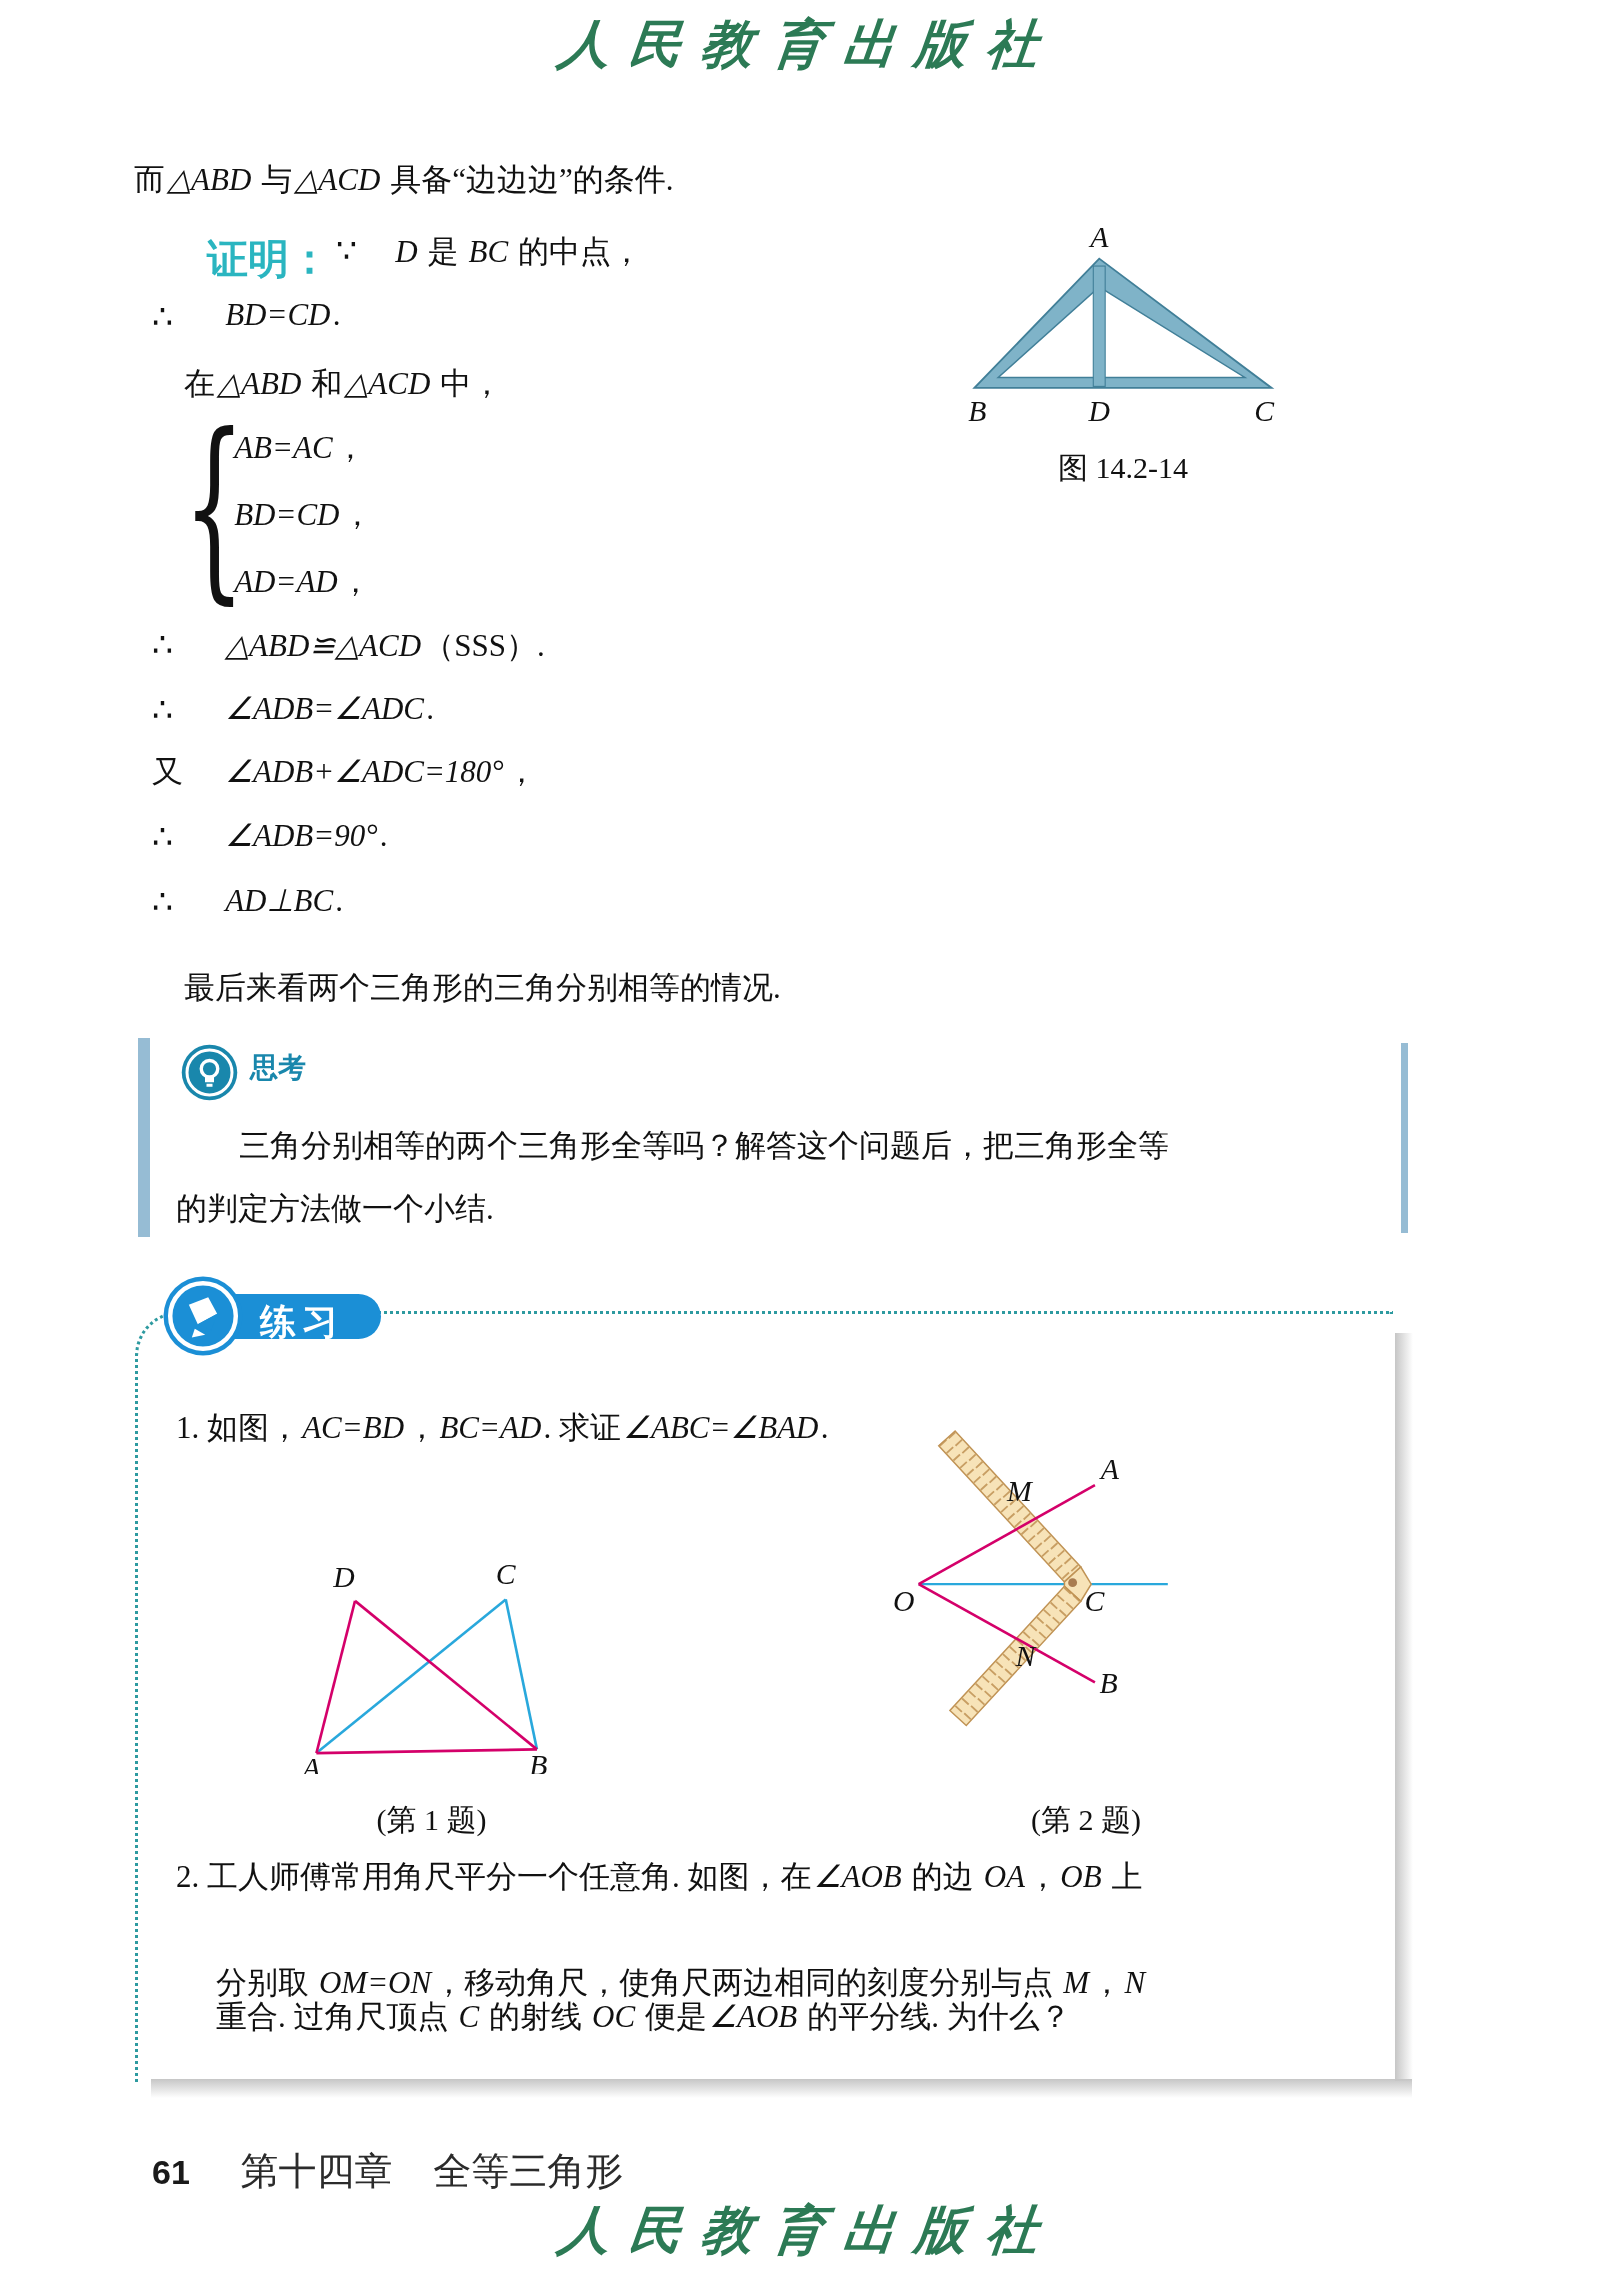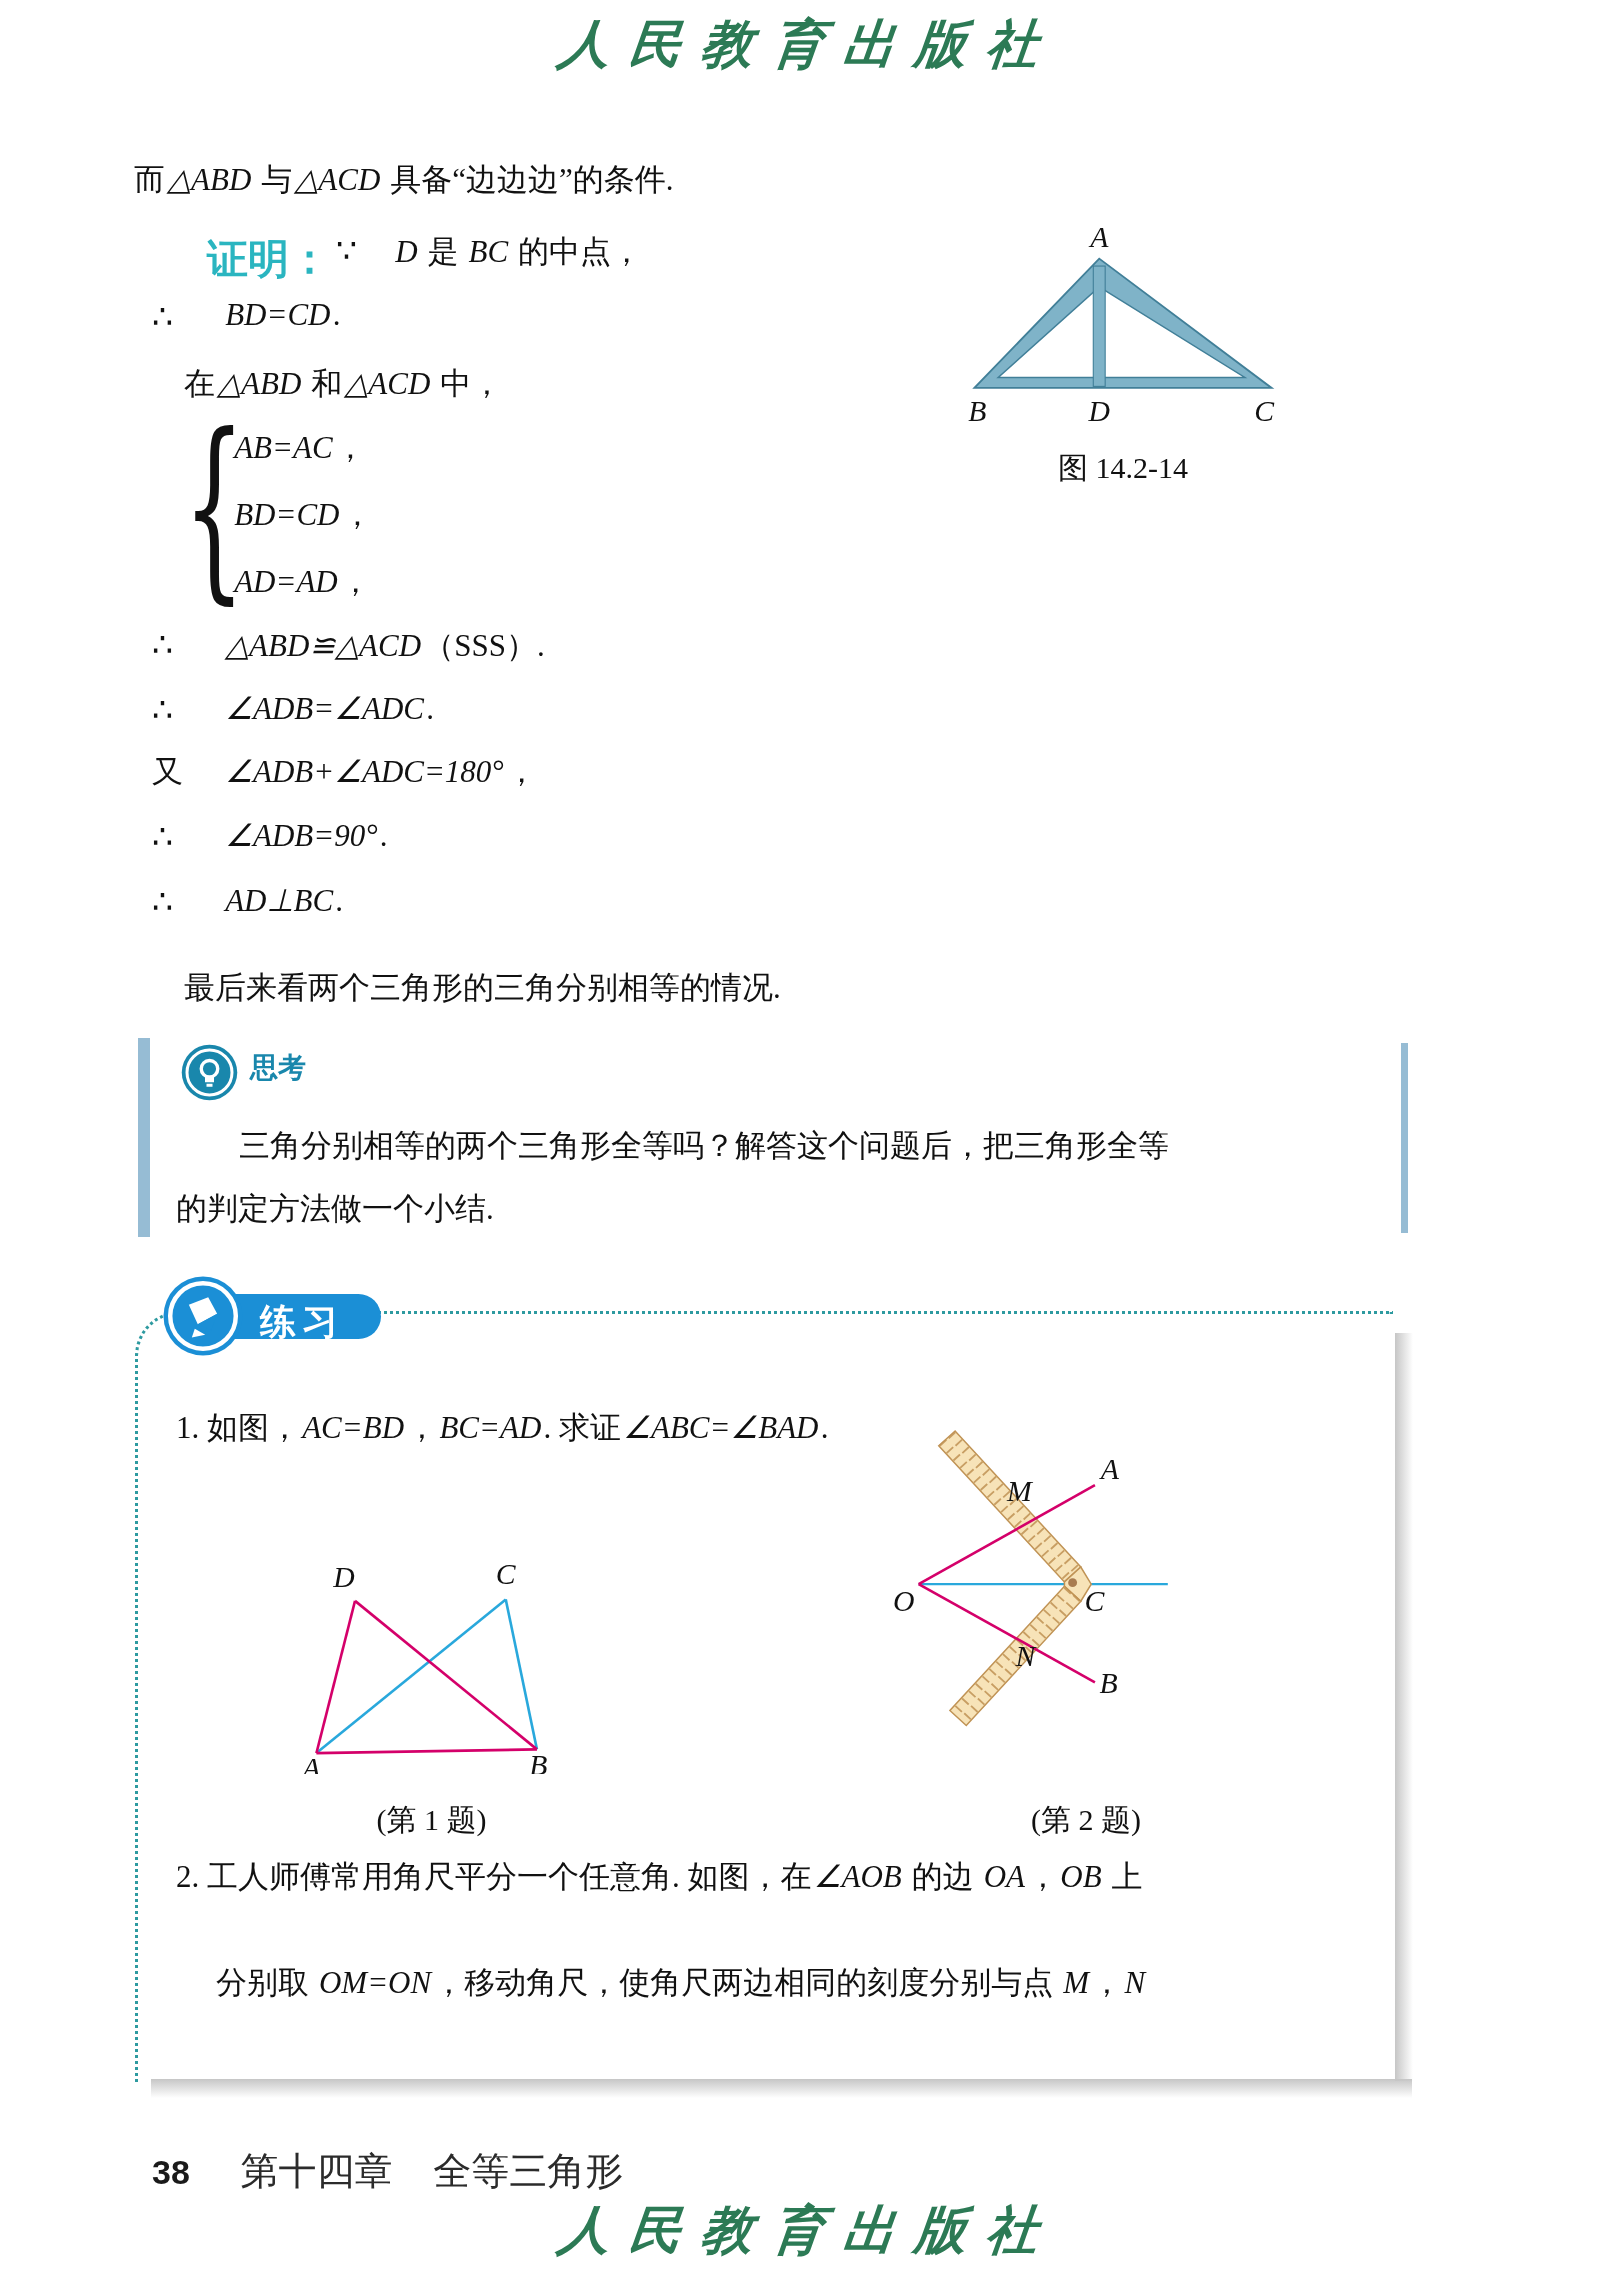--- a/index.html
+++ b/index.html
@@ -162,23 +162,24 @@
     <text x="247" y="106" text-anchor="end">M</text>
     <text x="75" y="254" text-anchor="middle">O</text>
     <text x="318" y="254">C</text>
     <text x="252" y="328" text-anchor="end">N</text>
     <text x="338" y="364">B</text>
   </svg>
   <div class="abs caption" style="left:848px;top:1800px;width:476px;">(第 2 题)</div>
 
   <div class="abs" style="left:176px;top:1856px;"><span class="seg-c">2. 工人师傅常用角尺平分一个任意角. 如图，在</span><span class="seg-m">∠AOB</span><span class="seg-c"> 的边 </span><span class="seg-m">OA</span><span class="seg-c">，</span><span class="seg-m">OB</span><span class="seg-c"> 上</span></div>
   <div class="abs" style="left:216px;top:1926px;margin-top:36px;"><span class="seg-c">分别取 </span><span class="seg-m">OM=ON</span><span class="seg-c">，移动角尺，使角尺两边相同的刻度分别与点 </span><span class="seg-m">M</span><span class="seg-c">，</span><span class="seg-m">N</span></div>
+  <div class="abs" style="left:216px;top:1996px;"><span class="seg-c">重合. 过角尺顶点 </span><span class="seg-m">C</span><span class="seg-c"> 的射线 </span><span class="seg-m">OC</span><span class="seg-c"> 便是</span><span class="seg-m">∠AOB</span><span class="seg-c"> 的平分线. 为什么？</span></div>
 
   <div class="abs" style="left:152px;top:2146px;">
-    <span class="footer-num">38</span>
+    <span class="footer-num">61</span>
     <span class="footer-txt" style="margin-left:43px;">第十四章</span>
     <span class="footer-txt" style="margin-left:33px;">全等三角形</span>
   </div>
 
   <div class="abs logo logo-bottom">人民教育出版社</div>
 
 </div>
 
 
 </body></html>

